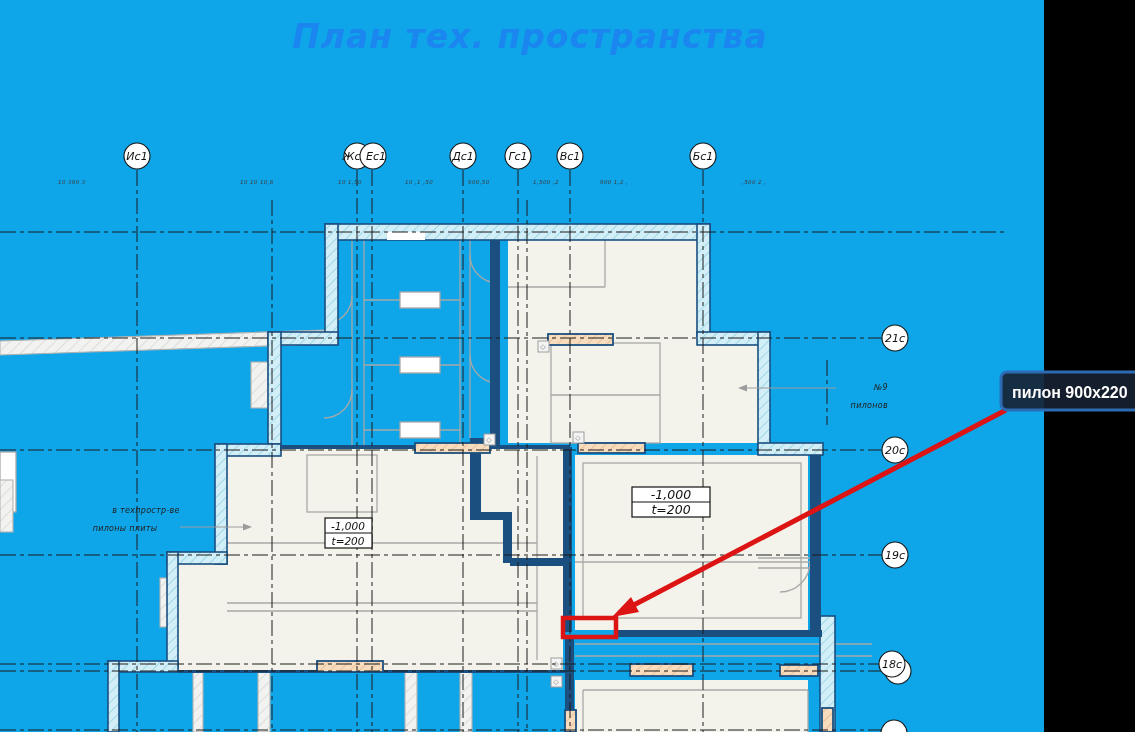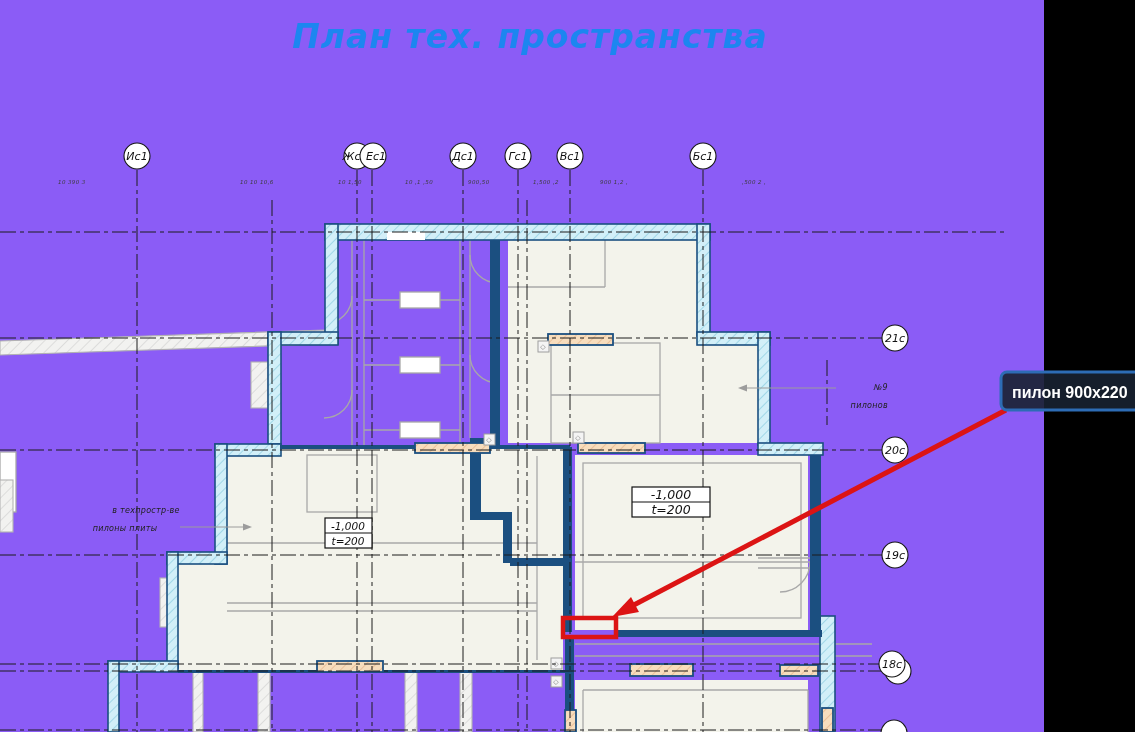--- a/index.html
+++ b/index.html
@@ -1,16 +1,16 @@
 <!DOCTYPE html>
 <html><head>
 <meta charset="utf-8">
 <style>
   html,body{margin:0;padding:0;background:#fff;}
-  .stage{position:relative;width:1135px;height:732px;overflow:hidden;background:#8b5cf6;
+  .stage{position:relative;width:1135px;height:732px;overflow:hidden;background:#0ea5e9;
          font-family:"DejaVu Sans",sans-serif;}
   svg{display:block}
   .title-txt{font:italic bold 33px "DejaVu Sans",sans-serif;letter-spacing:1px;}
   .wall{fill:url(#wh);stroke:#1b4f80;stroke-width:1.6;}
   .dwall{fill:#1b4f80;stroke:none;}
   .pil{fill:url(#ph);stroke:#1b4f80;stroke-width:1.8;}
   .gl{stroke:#1c1c1c;stroke-width:1;stroke-dasharray:16 4 4 4;fill:none;}
   .pt{stroke:#a8a8a8;stroke-width:1.3;fill:none;}
   .ptw{stroke:#a8a8a8;stroke-width:1.3;fill:#fff;}
   .gray{fill:url(#gh);stroke:#b2b2b2;stroke-width:1.1;}

